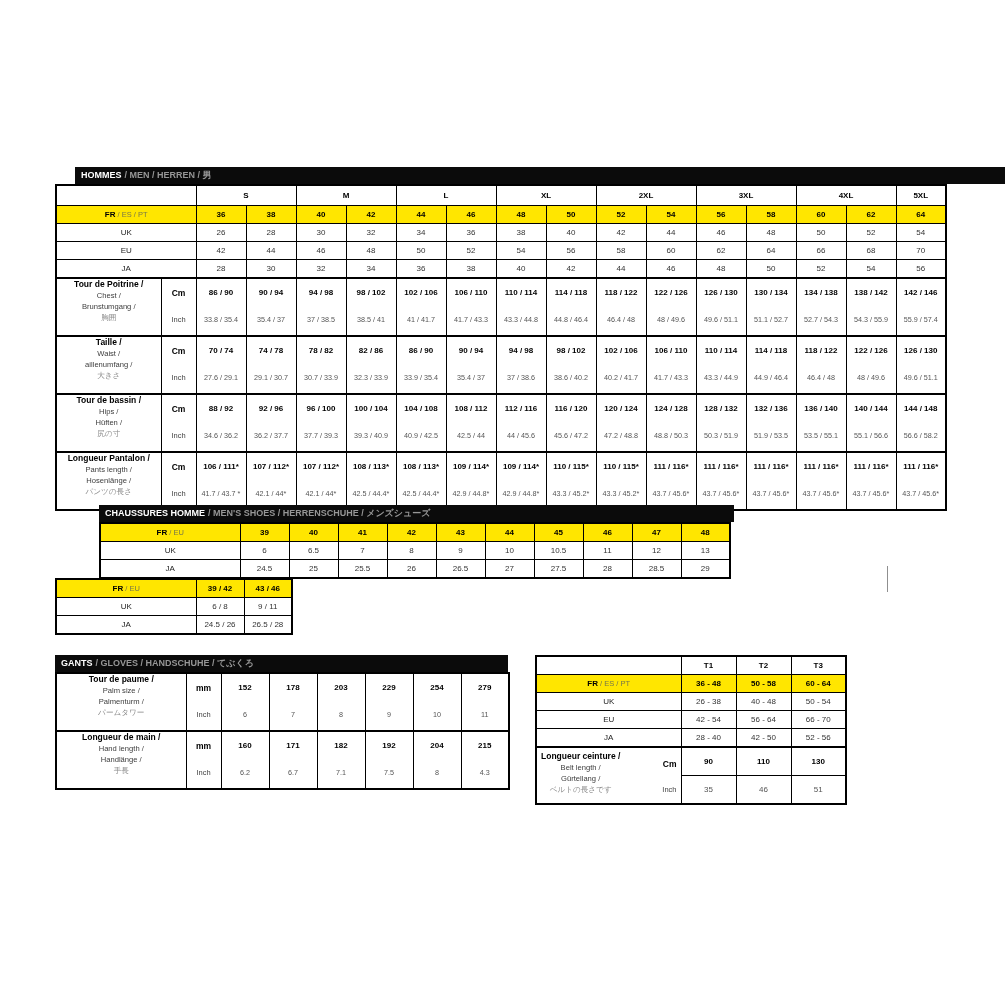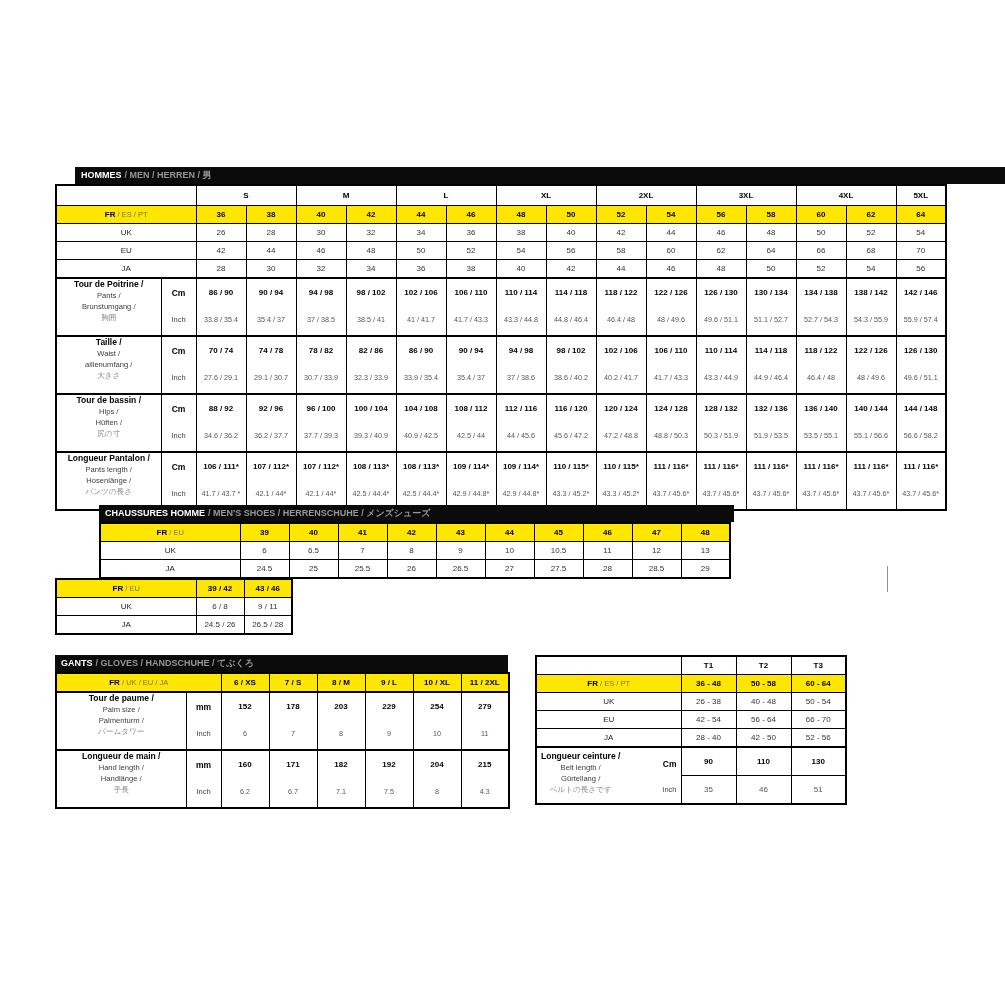--- a/index.html
+++ b/index.html
@@ -155,21 +155,21 @@
             <td class="conv">46</td>
             <td class="conv">48</td>
             <td class="conv">50</td>
             <td class="conv">52</td>
             <td class="conv">54</td>
             <td class="conv">56</td>
           </tr>
           <tr class="section">
             <td class="sec-label">
               <div class="sl sl1">Tour de Poitrine /</div>
-              <div class="sl sl2">Pants /</div>
+              <div class="sl sl2">Chest /</div>
               <div class="sl sl3">Brunstumgang /</div>
               <div class="sl sl4">胸囲</div>
             </td>
             <td>
               <div class="stack">
                 <div class="unit-top">Cm</div>
                 <div class="unit-bottom">Inch</div>
               </div>
             </td>
             <td>
@@ -670,29 +670,20 @@
           <col style="width: 130px;">
           <col style="width: 35px;">
           <col style="width: 48px;">
           <col style="width: 48px;">
           <col style="width: 48px;">
           <col style="width: 48px;">
           <col style="width: 48px;">
           <col style="width: 48px;">
         </colgroup>
         <tbody>
-          <tr class="hrow">
-            <td class="ylabel" colspan="2"><span class="lab-bold">FR</span><span class="lab-rest"> / UK / EU / JA</span></td>
-            <td class="yellow">6 / XS</td>
-            <td class="yellow">7 / S</td>
-            <td class="yellow">8 / M</td>
-            <td class="yellow">9 / L</td>
-            <td class="yellow">10 / XL</td>
-            <td class="yellow">11 / 2XL</td>
-          </tr>
           <tr class="section">
             <td class="sec-label">
               <div class="sl sl1">Tour de paume /</div>
               <div class="sl sl2">Palm size /</div>
               <div class="sl sl3">Palmenturm /</div>
               <div class="sl sl4">パームタワー</div>
             </td>
             <td>
               <div class="stack">
                 <div class="unit-top">mm</div>

